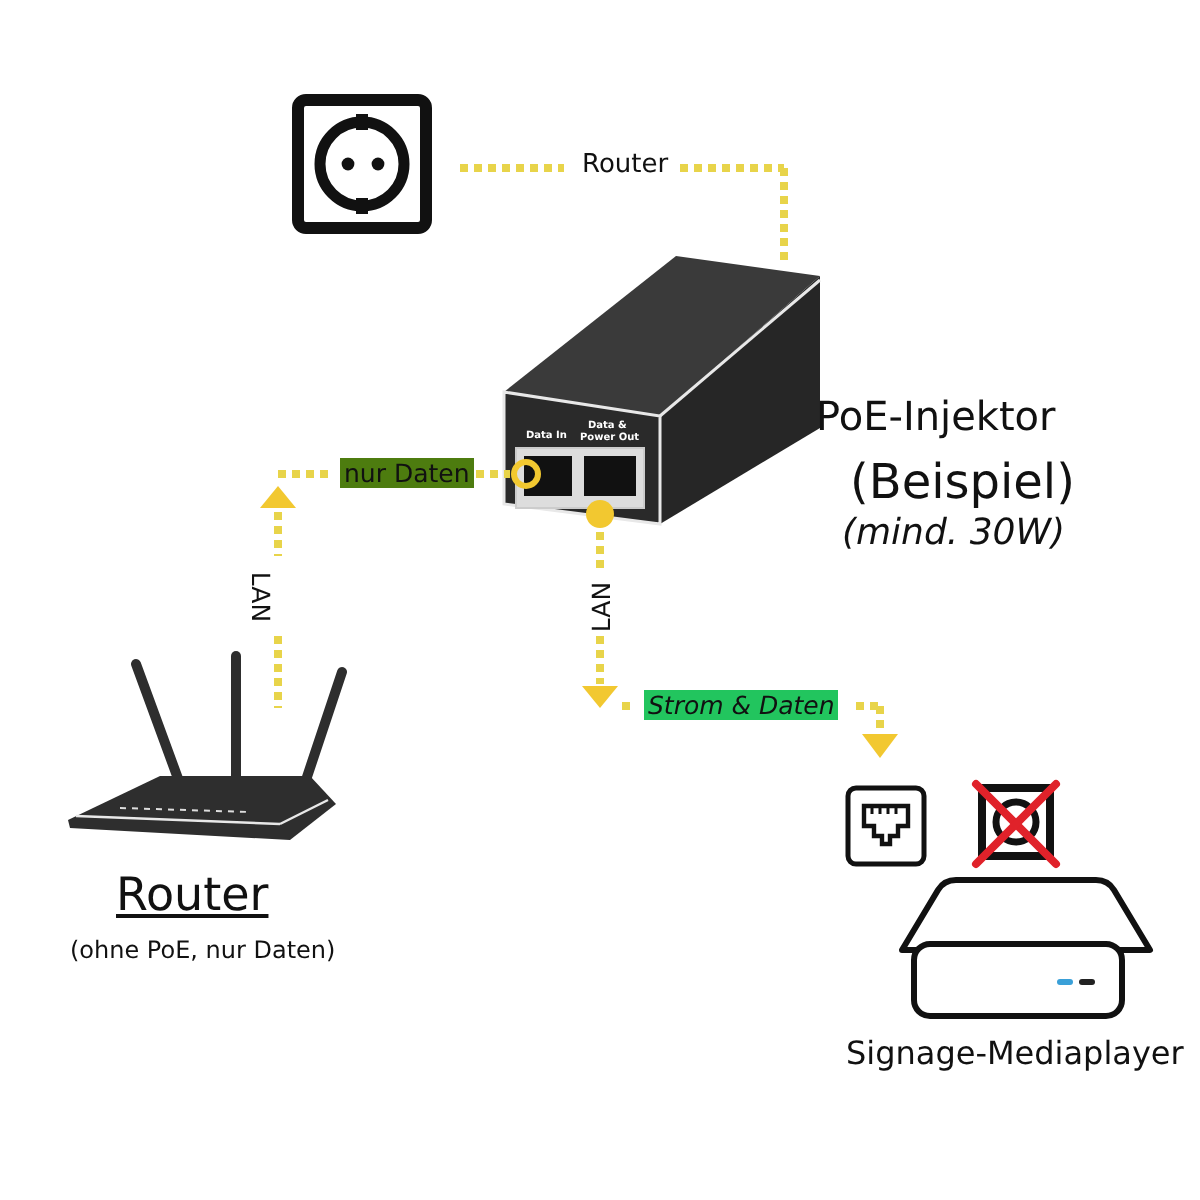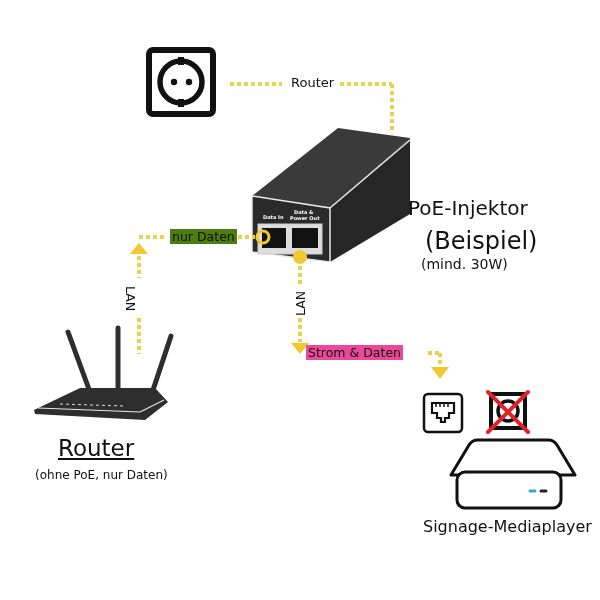--- a/index.html
+++ b/index.html
@@ -4,24 +4,24 @@
   <style>
     html, body { margin: 0; padding: 0; background: #ffffff; }
     body { width: 600px; height: 600px; position: relative; overflow: hidden;
            font-family: "DejaVu Sans", sans-serif; color: #111; }
     #diagram { position: absolute; left: 0; top: 0; width: 600px; height: 600px; }
     .lbl { position: absolute; white-space: nowrap; color: #111; }
     .lbl-strom { left: 289px; top: 75px; font-size: 13px; background: #fff; padding: 0 2px; }
     .lbl-nurdaten { left: 170px; top: 229px; font-size: 12.5px; background: #4d7c0f; padding: 0 2px; }
     .lbl-lan-left { left: 118px; top: 291px; font-size: 12.5px; transform: rotate(90deg); transform-origin: center; background:#fff; }
     .lbl-lan-mid { left: 288px; top: 296px; font-size: 12.5px; transform: rotate(-90deg); transform-origin: center; background:#fff; }
-    .lbl-stromdaten { left: 306px; top: 345px; font-size: 12.5px; background: #ec4899; padding: 0 2px; }
+    .lbl-stromdaten { left: 322px; top: 345px; font-size: 12.5px; background: #22c55e; padding: 0 2px; font-style: italic; }
     .lbl-poe-title { left: 408px; top: 196px; font-size: 20px; }
     .lbl-poe-sub { left: 425px; top: 227px; font-size: 24px; }
-    .lbl-poe-min { left: 421px; top: 256px; font-size: 14px; }
+    .lbl-poe-min { left: 421px; top: 256px; font-size: 18px; font-style: italic; }
     .lbl-router { left: 58px; top: 435px; font-size: 23px; text-decoration: underline; }
     .lbl-router-sub { left: 35px; top: 468px; font-size: 12px; }
     .lbl-player { left: 423px; top: 517px; font-size: 16px; }
     .port-label { font-family: "DejaVu Sans", sans-serif; font-size: 5px; fill: #fff; font-weight: bold; }
   </style>
 </head>
 <body>
 
 <svg id="diagram" viewBox="0 0 600 600">
 

